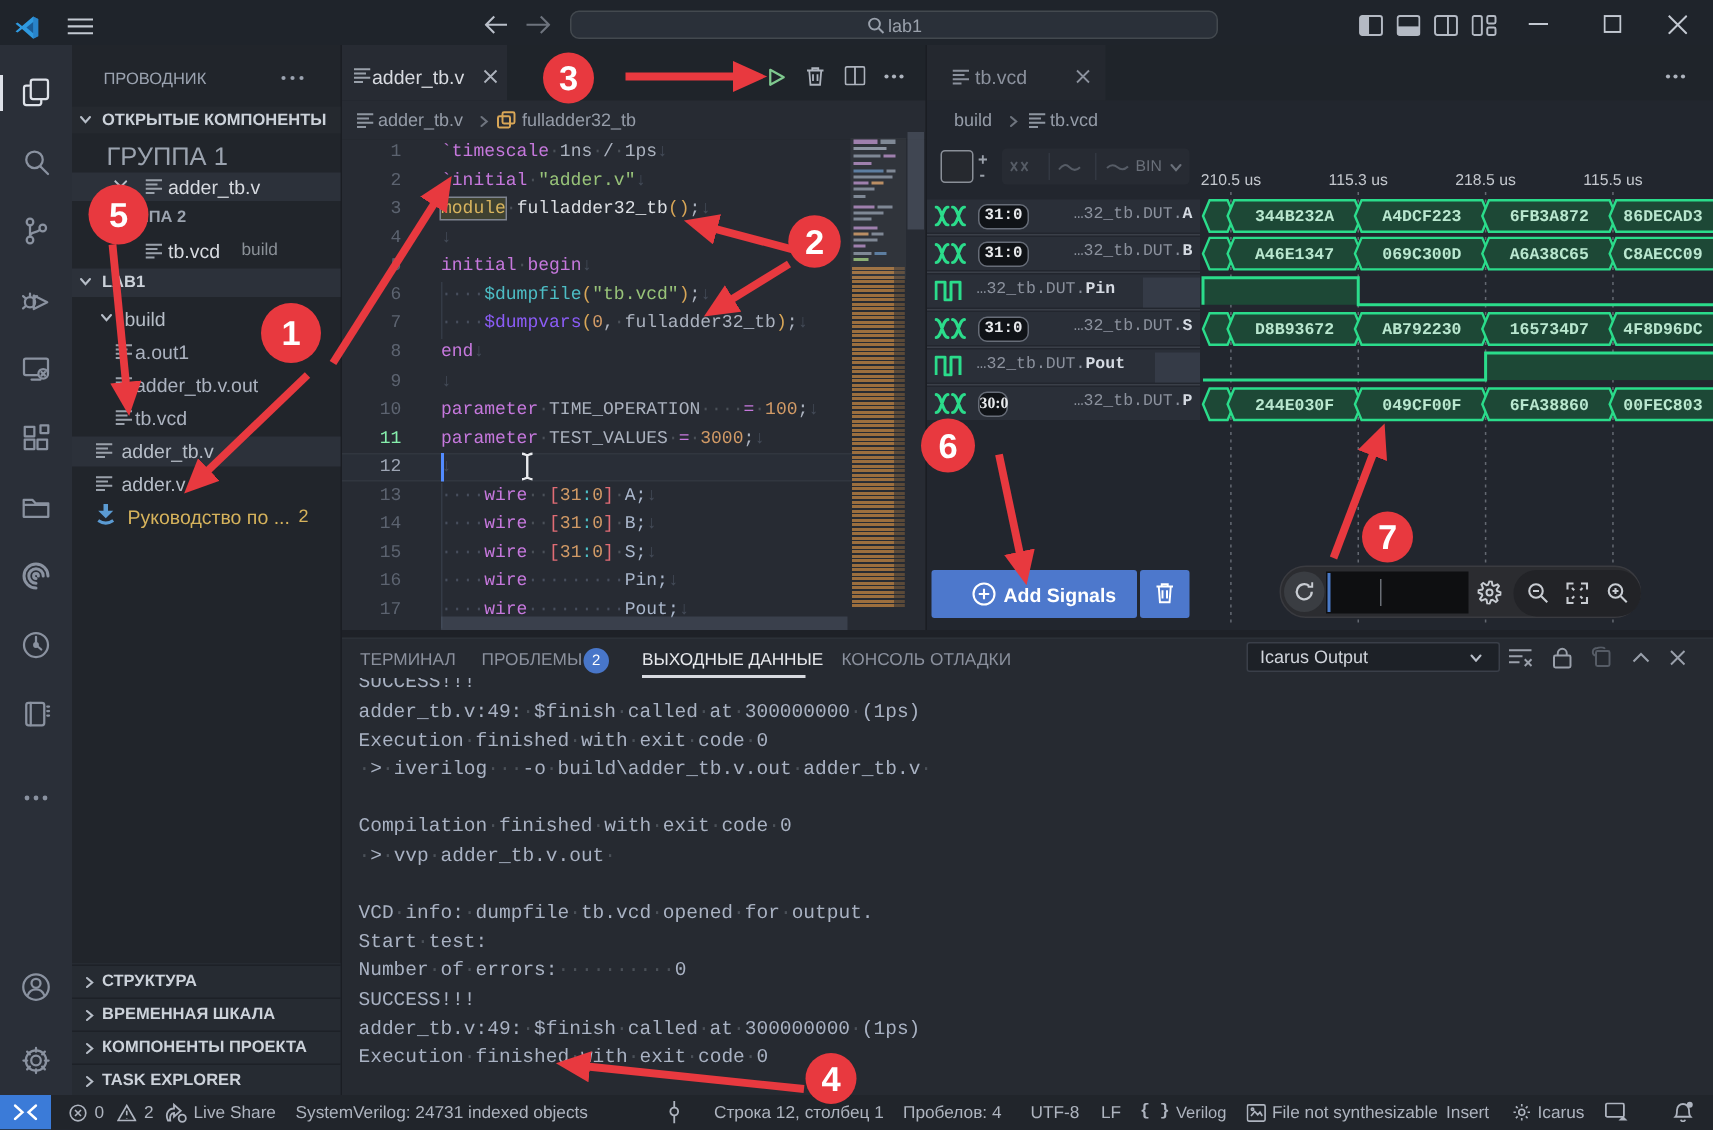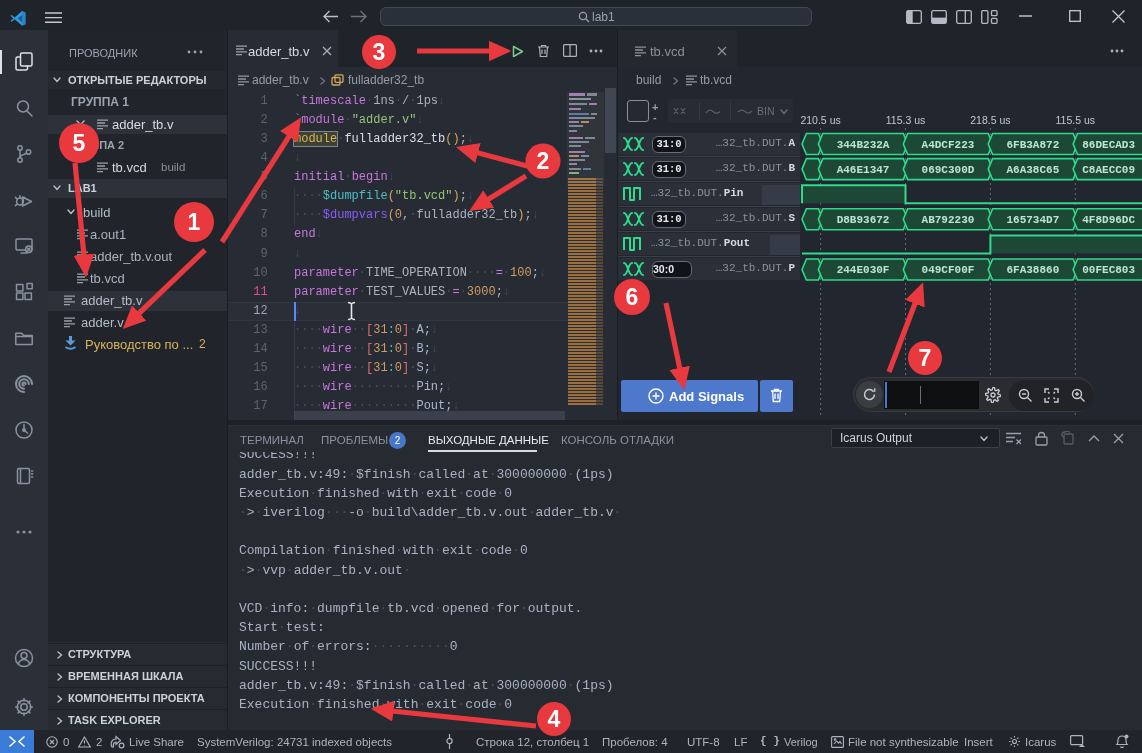--- a/index.html
+++ b/index.html
@@ -166,22 +166,22 @@
     <g fill="#9ba3b0">
       <circle cx="2" cy="2" r="1.4"></circle>
       <circle cx="8" cy="2" r="1.4"></circle>
       <circle cx="14" cy="2" r="1.4"></circle>
     </g>
   </svg>
 <div class="abs" style="left:48px;top:71px;width:179px;height:18px;background:#25292f"></div>
 <svg class="abs" style="left:52px;top:75px" width="10" height="10" viewBox="0 0 10 10">
     <path d="M2 3 5 6.5 8 3" fill="none" stroke="#b6bdc7" stroke-width="1.4" stroke-linecap="round"></path>
   </svg>
-<div class="abs" style="left:68px;top:74px;white-space:pre;font-size:11px;font-weight:bold;color:#ccd2da">ОТКРЫТЫЕ РЕДАКТОРЫ</div>
-<div class="abs" style="left:71px;top:95px;white-space:pre;font-size:12px;font-weight:bold;color:#9ba3af">ГРУППА 1</div>
+<div class="abs" style="left:68px;top:74px;white-space:pre;font-size:11px;font-weight:bold;color:#ccd2da">ОТКРЫТЫЕ КОМПОНЕНТЫ</div>
+<div class="abs" style="left:71px;top:95px;white-space:pre;font-size:17px;font-weight:normal;color:#9ba3af">ГРУППА 1</div>
 <div class="abs" style="left:48px;top:115px;width:179px;height:19px;background:#2c313a"></div>
 <svg class="abs" style="left:76px;top:120px" width="9" height="9" viewBox="0 0 9 9">
     <path d="M0.5 0.5 8.5 8.5 M8.5 0.5 0.5 8.5" stroke="#b6bdc7" stroke-width="1.2"></path>
   </svg>
 <svg class="abs" style="left:97px;top:119px" width="11" height="12" viewBox="0 0 11 12">
     <g stroke="#9aa1ab" stroke-width="1.3">
       <path d="M0 1.2h11 M0 4h8 M0 6.8h11 M0 9.6h6"></path>
     </g>
   </svg>
 <div class="abs" style="left:112px;top:117px;white-space:pre;font-size:13px;color:#d7dae0">adder_tb.v</div>
@@ -339,29 +339,29 @@
 <pre class="abs" style="left:246px;top:92px;font-size:12px;line-height:19.07px;text-align:right"><span style="color:#5c6370">  1</span>
 <span style="color:#5c6370">  2</span>
 <span style="color:#5c6370">  3</span>
 <span style="color:#5c6370">  4</span>
 <span style="color:#5c6370">  5</span>
 <span style="color:#5c6370">  6</span>
 <span style="color:#5c6370">  7</span>
 <span style="color:#5c6370">  8</span>
 <span style="color:#5c6370">  9</span>
 <span style="color:#5c6370"> 10</span>
-<span style="color:#ec4899"> 11</span>
+<span style="color:#86efac"> 11</span>
 <span style="color:#9da5b4"> 12</span>
 <span style="color:#5c6370"> 13</span>
 <span style="color:#5c6370"> 14</span>
 <span style="color:#5c6370"> 15</span>
 <span style="color:#5c6370"> 16</span>
 <span style="color:#5c6370"> 17</span></pre>
 <pre class="abs" style="left:294px;top:92px;font-size:12px;line-height:19.07px"><span style="color:#c678dd">`timescale</span><span style="color:#abb2bf"><i>·</i>1ns<i>·</i>/<i>·</i>1ps</span><span style="color:#434a57">↓</span>
-<span style="color:#c678dd">`module</span><span style="color:#abb2bf"><i>·</i></span><span style="color:#98c379">"adder.v"</span><span style="color:#434a57">↓</span>
+<span style="color:#c678dd">`initial</span><span style="color:#abb2bf"><i>·</i></span><span style="color:#98c379">"adder.v"</span><span style="color:#434a57">↓</span>
 <span style="color:#d8b45e;background:rgba(105,105,45,0.35);outline:1px solid #7e8490">module</span><span style="color:#dcdfe4"><i>·</i>fulladder32_tb</span><span style="color:#d8a657">()</span><span style="color:#abb2bf">;</span><span style="color:#434a57">↓</span>
 <span style="color:#434a57">↓</span>
 <span style="color:#c678dd">initial</span><span style="color:#abb2bf"><i>·</i></span><span style="color:#c678dd">begin</span><span style="color:#434a57">↓</span>
 <span style="color:#474e5d">····</span><span style="color:#4dbdc5">$dumpfile</span><span style="color:#d8a657">(</span><span style="color:#98c379">"tb.vcd"</span><span style="color:#d8a657">)</span><span style="color:#abb2bf">;</span><span style="color:#434a57">↓</span>
 <span style="color:#474e5d">····</span><span style="color:#8b5cf6">$dumpvars</span><span style="color:#d8a657">(</span><span style="color:#d19a66">0</span><span style="color:#abb2bf">,<i>·</i>fulladder32_tb</span><span style="color:#d8a657">)</span><span style="color:#abb2bf">;</span><span style="color:#434a57">↓</span>
 <span style="color:#c678dd">end</span><span style="color:#434a57">↓</span>
 <span style="color:#434a57">↓</span>
 <span style="color:#c678dd">parameter</span><span style="color:#abb2bf"><i>·</i>TIME_OPERATION<i>·</i><i>·</i><i>·</i><i>·</i></span><span style="color:#c678dd">=</span><span style="color:#abb2bf"><i>·</i></span><span style="color:#d19a66">100</span><span style="color:#abb2bf">;</span><span style="color:#434a57">↓</span>
 <span style="color:#c678dd">parameter</span><span style="color:#abb2bf"><i>·</i>TEST_VALUES<i>·</i></span><span style="color:#c678dd">=</span><span style="color:#abb2bf"><i>·</i></span><span style="color:#d19a66">3000</span><span style="color:#abb2bf">;</span><span style="color:#434a57">↓</span>
 <span style="color:#434a57">↓</span>
@@ -473,21 +473,21 @@
 <div class="abs" style="left:620px;top:212px;width:175px;text-align:right;font-size:11px;font-family:'Liberation Mono',monospace"><span style="color:#8b919d">…32_tb.DUT.</span><span style="color:#d5dae2;font-weight:bold">S</span></div>
 <svg class="abs" style="left:623px;top:237px" width="20" height="14" viewBox="0 0 20 14">
     <path d="M1 13 V1 H7 V13 H11 V1 H17 V13" stroke="#2bdc8b" stroke-width="2" fill="none" stroke-linejoin="round"></path>
   </svg>
 <div class="abs" style="left:651px;top:237px;white-space:pre;font-size:11px;font-family:'Liberation Mono',monospace"><span style="color:#8b919d">…32_tb.DUT.</span><span style="color:#d5dae2;font-weight:bold">Pout</span></div>
 <svg class="abs" style="left:623px;top:262px" width="22" height="14" viewBox="0 0 22 14">
     <g stroke="#2bdc8b" stroke-width="2" fill="none" stroke-linecap="round">
       <path d="M1 1 C5 1 5 13 9 13 M9 1 C5 1 5 13 1 13 M12 1 C16 1 16 13 20 13 M20 1 C16 1 16 13 12 13"></path>
     </g>
   </svg>
-<div class="abs" style="left:652px;top:261px;width:40px;height:17px;background:#101317;border:1px solid #676d78;border-radius:6px;color:#e8eaed;font-size:10.5px;font-weight:bold;text-align:left;line-height:15px;font-family:Liberation Sans, sans-serif">30:0</div>
+<div class="abs" style="left:652px;top:261px;width:20px;height:17px;background:#101317;border:1px solid #676d78;border-radius:6px;color:#e8eaed;font-size:10.5px;font-weight:bold;text-align:center;line-height:15px;font-family:Liberation Serif, serif">30:0</div>
 <div class="abs" style="left:0px;top:0px;white-space:pre;"></div>
 <div class="abs" style="left:620px;top:262px;width:175px;text-align:right;font-size:11px;font-family:'Liberation Mono',monospace"><span style="color:#8b919d">…32_tb.DUT.</span><span style="color:#d5dae2;font-weight:bold">P</span></div>
 <svg class="abs" style="left:0px;top:0px" width="1142" height="753" viewBox="0 0 1142 753">
     <path d="M820.6 128 V418" stroke="#9aa0aa" stroke-width="1" stroke-dasharray="2,3" opacity="0.55"></path>
     <path d="M905.5 128 V418" stroke="#9aa0aa" stroke-width="1" stroke-dasharray="2,3" opacity="0.55"></path>
     <path d="M990.4 128 V418" stroke="#9aa0aa" stroke-width="1" stroke-dasharray="2,3" opacity="0.55"></path>
     <path d="M1075.3 128 V418" stroke="#9aa0aa" stroke-width="1" stroke-dasharray="2,3" opacity="0.55"></path>
     <path d="M802 144.0 L806.4 133.5 L818.4000000000001 133.5 L822.8000000000001 144.0 L818.4000000000001 154.5 L806.4 154.5 Z" fill="#1d4836" stroke="#2bdc8b" stroke-width="1.6"></path>
     <path d="M818.4 144.0 L822.8 133.5 L903.3000000000001 133.5 L907.7 144.0 L903.3000000000001 154.5 L822.8 154.5 Z" fill="#1d4836" stroke="#2bdc8b" stroke-width="1.6"></path>
     <text x="863.05" y="147.5" text-anchor="middle" font-family="Liberation Mono,monospace" font-size="11" font-weight="bold" fill="#b9e7cf">344B232A</text>

